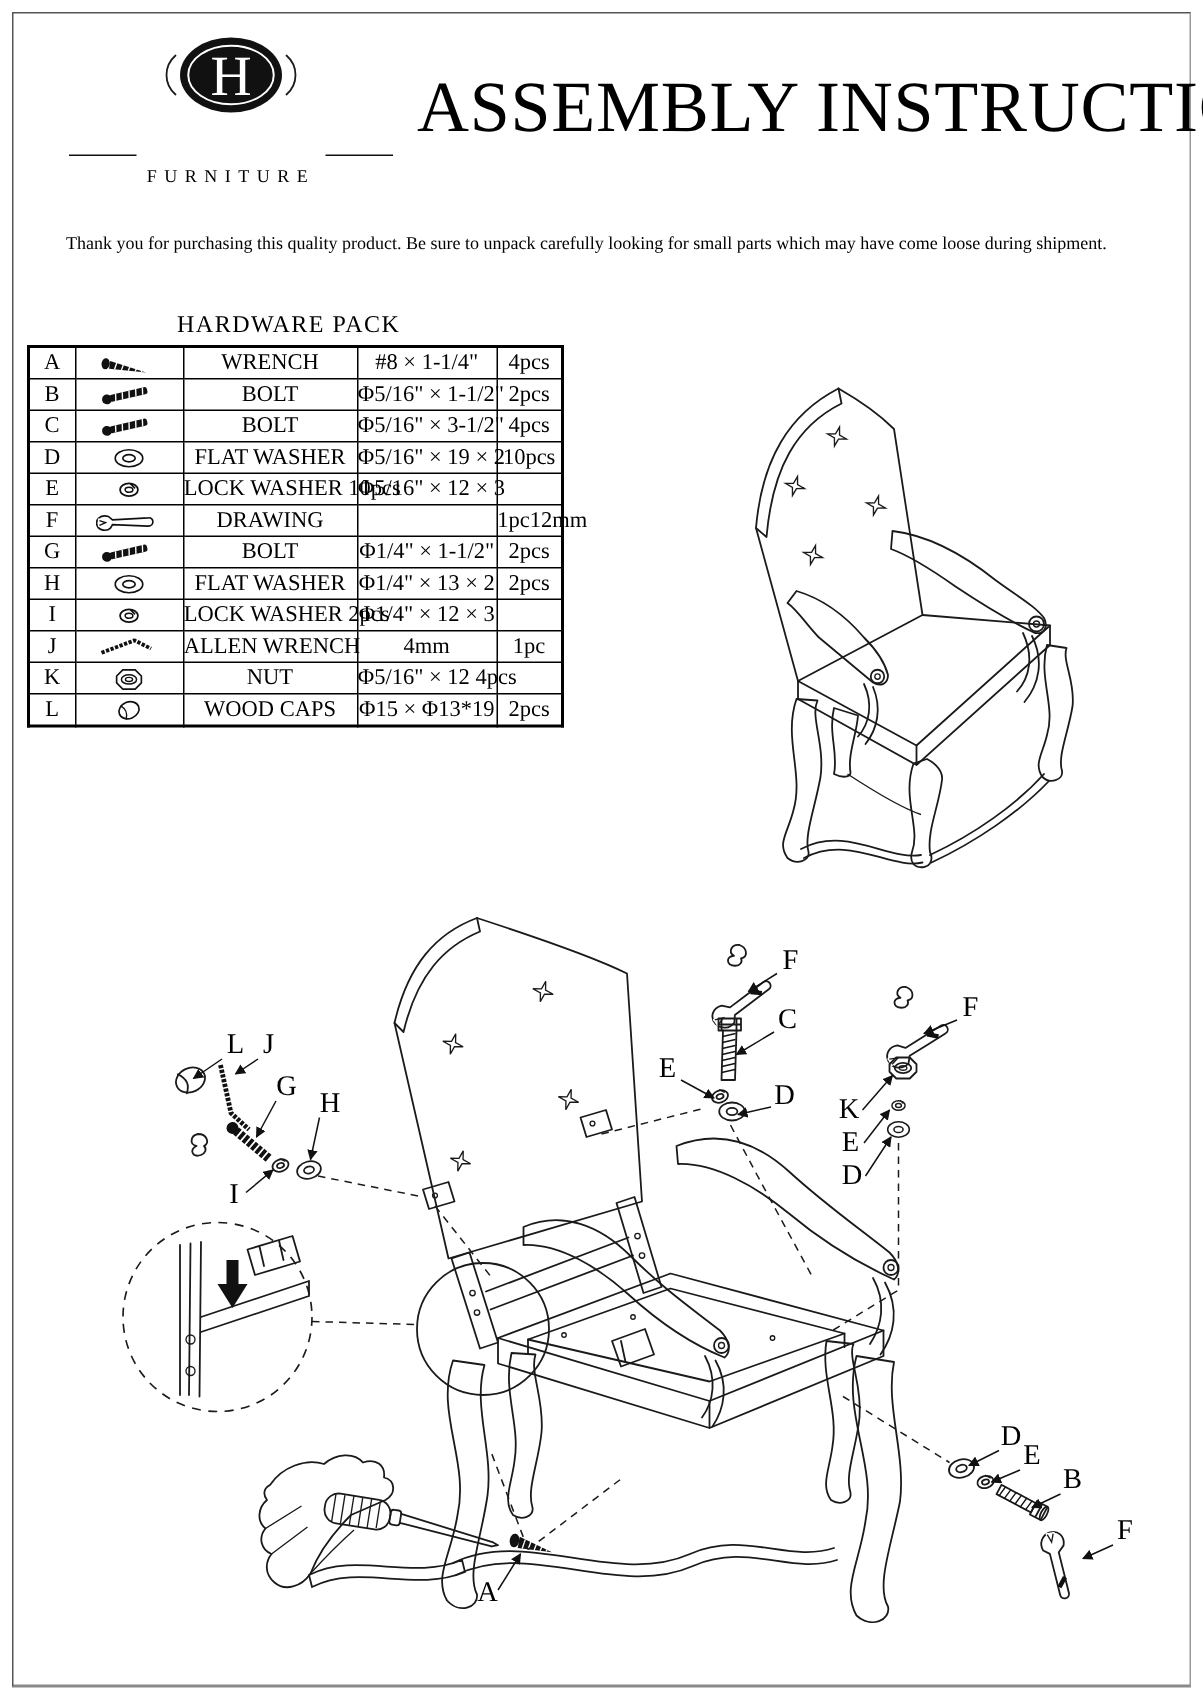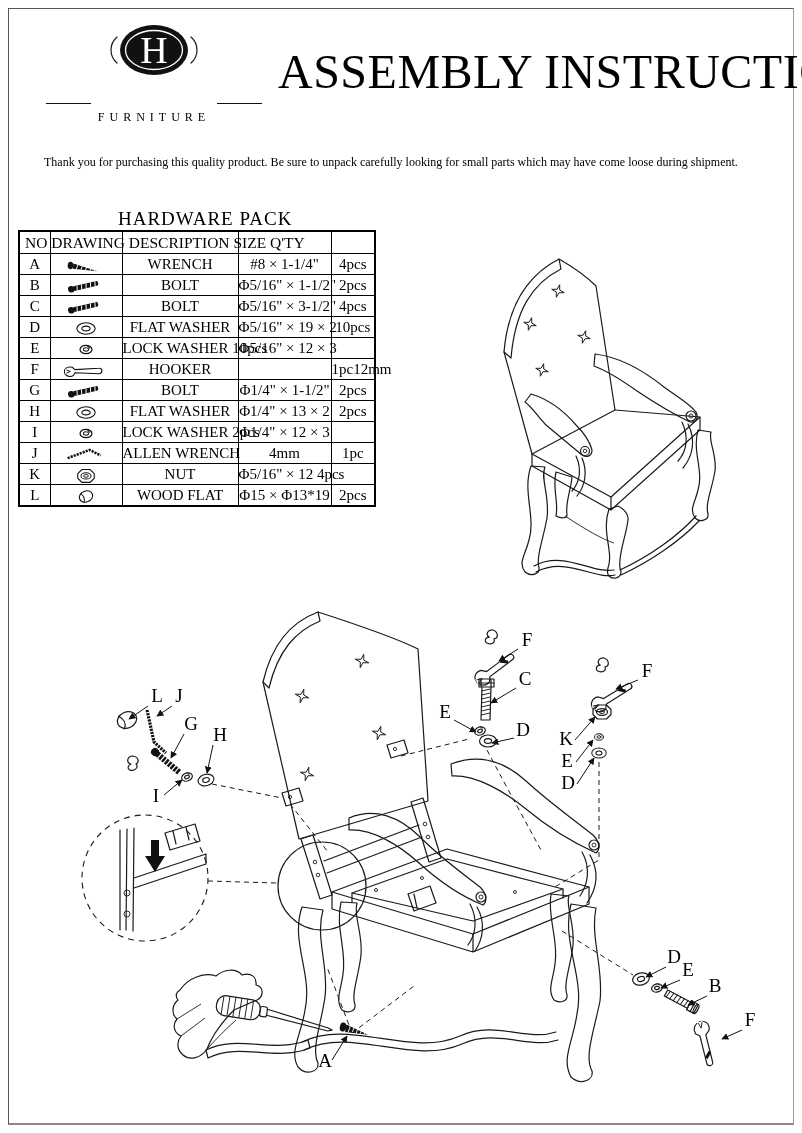--- a/index.html
+++ b/index.html
@@ -17,21 +17,21 @@
   .subbrand-text{font-size:12px;letter-spacing:5px;white-space:nowrap;margin-top:28px;}
   .main-title{position:absolute;left:262px;top:28px;margin:16px;font-size:48px;font-weight:normal;
               letter-spacing:0.5px;white-space:nowrap;}
   .item-line{position:absolute;left:276px;top:88px;font-size:21px;white-space:nowrap;}
   
   .intro1,.intro2{position:absolute;left:18px;width:770px;margin:4px;font-size:12px;
                   line-height:23px;text-indent:22px;}
   .intro1{top:147px;}
   .intro2{top:193px;}
   
-  .hw-title{position:absolute;left:118px;top:208px;font-size:19px;letter-spacing:1px;white-space:nowrap;}
+  .hw-title{position:absolute;left:118px;top:208px;font-size:16px;letter-spacing:1px;white-space:nowrap;}
   table.hw{position:absolute;left:18px;top:230px;border-collapse:collapse;table-layout:fixed;
            width:356px;border:2px solid #000;}
   table.hw td{border:1px solid #000;height:20px;padding:0;font-size:15px;text-align:center;
               white-space:nowrap;overflow:visible;vertical-align:middle;}
   table.hw tr.hdr td{height:21px;text-align:left;}
   .hdr-text{font-size:15.5px;padding-left:5px;white-space:nowrap;}
   td.c-size{text-align:left;font-size:13.5px;padding-left:3px;}
   td.c-desc{font-size:14.5px;}
   .icon-slot svg{display:inline-block;vertical-align:middle;}
   
@@ -72,27 +72,20 @@
   <div class="hw-title">HARDWARE PACK</div>
   <table class="hw">
     <colgroup>
         <col style="width:31px">
         <col style="width:72px">
         <col style="width:116px">
         <col style="width:93px">
         <col style="width:44px">
       </colgroup>
     <tbody id="hw-body">
-      <tr class="hdr">
-        <td class="c-no"><span class="hdr-text">NO DRAWING DESCRIPTION SIZE Q'TY</span></td>
-        <td></td>
-        <td></td>
-        <td></td>
-        <td></td>
-      </tr>
 
     <tr>
       <td class="c-no">A</td>
       <td class="c-draw"><span class="icon-slot"><svg viewBox="0 0 48 16" width="44" height="15">
                 <g transform="translate(7,8) rotate(8)">
                   <ellipse cx="0" cy="0" rx="3" ry="4" fill="#111"></ellipse>
                   <path d="M3,-2.5 L30,2.2 L3,3.2 Z" fill="#111"></path>
                   <g stroke="#fff" stroke-width="1">
                     <line x1="8" y1="-2" x2="7" y2="3"></line>
                     <line x1="13" y1="-1.6" x2="12" y2="3"></line>
@@ -174,21 +167,21 @@
       <td class="c-qty"></td>
     </tr>
 
     <tr>
       <td class="c-no">F</td>
       <td class="c-draw"><span class="icon-slot"><svg viewBox="0 0 48 16" width="44" height="15">
                 <path d="M9,4.5 C3,3 -1,7 1,11.5 C2.5,14.8 8,15.5 10.5,13 L12,10.5 L38,11.5 C42.5,11.5 42.5,5 38,5.5 L12,7 Z" fill="none" stroke="#111" stroke-width="1.2"></path>
                 <path d="M1.5,6.5 L7.5,9 L1.5,11.5" fill="#fff" stroke="#fff" stroke-width="1.4"></path>
                 <path d="M2.5,7.5 L7,9 L2.5,11" fill="none" stroke="#111" stroke-width="1"></path>
               </svg></span></td>
-      <td class="c-desc">HOOKER</td>
+      <td class="c-desc">DRAWING</td>
       <td class="c-size"></td>
       <td class="c-qty">1pc12mm</td>
     </tr>
 
     <tr>
       <td class="c-no">G</td>
       <td class="c-draw"><span class="icon-slot"><svg viewBox="0 0 48 16" width="44" height="15">
                 <g transform="translate(8,11) rotate(-13)">
                   <circle cx="0" cy="0" r="3.6" fill="#111"></circle>
                   <rect x="2" y="-2.6" width="28" height="5.2" rx="2" fill="#111"></rect>
@@ -258,21 +251,21 @@
     </tr>
 
     <tr>
       <td class="c-no">L</td>
       <td class="c-draw"><span class="icon-slot"><svg viewBox="0 0 48 16" width="44" height="15">
                 <g transform="translate(24,8) rotate(-22)">
                   <ellipse rx="7.5" ry="6" fill="none" stroke="#111" stroke-width="1.2"></ellipse>
                   <path d="M-4.5,-5.5 C-1.5,-1.5 -1.5,1.5 -4.5,5.5" fill="none" stroke="#111" stroke-width="1.1"></path>
                 </g>
               </svg></span></td>
-      <td class="c-desc">WOOD FLAT</td>
+      <td class="c-desc">WOOD CAPS</td>
       <td class="c-size">Φ15 × Φ13*19</td>
       <td class="c-qty">2pcs</td>
     </tr>
   </tbody>
   </table>
 
   <svg class="chair-svg" width="322" height="352" viewBox="0 0 322 352">
     <defs>
       <g id="tuft-a">
           <path class="thin" d="M0,-6.5 L1.4,-1.4 L6.5,0 L1.4,1.4 L0,6.5 L-1.4,1.4 L-6.5,0 L-1.4,-1.4 Z"></path>

